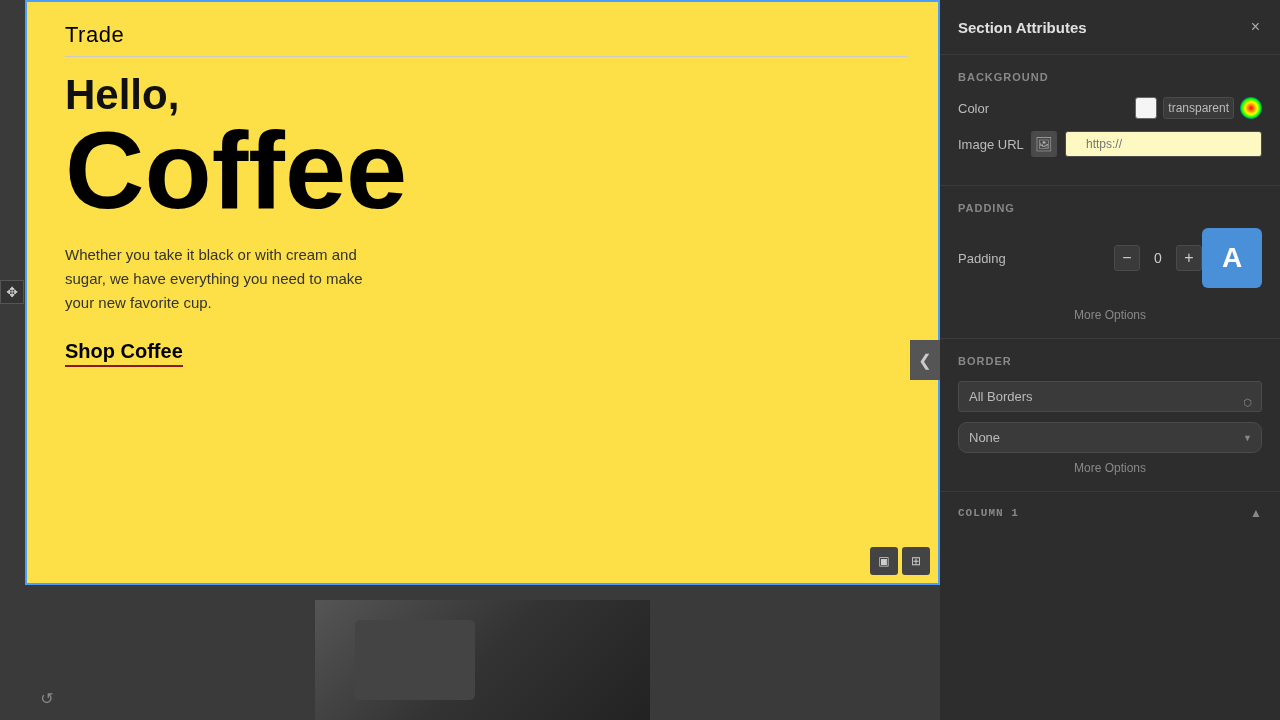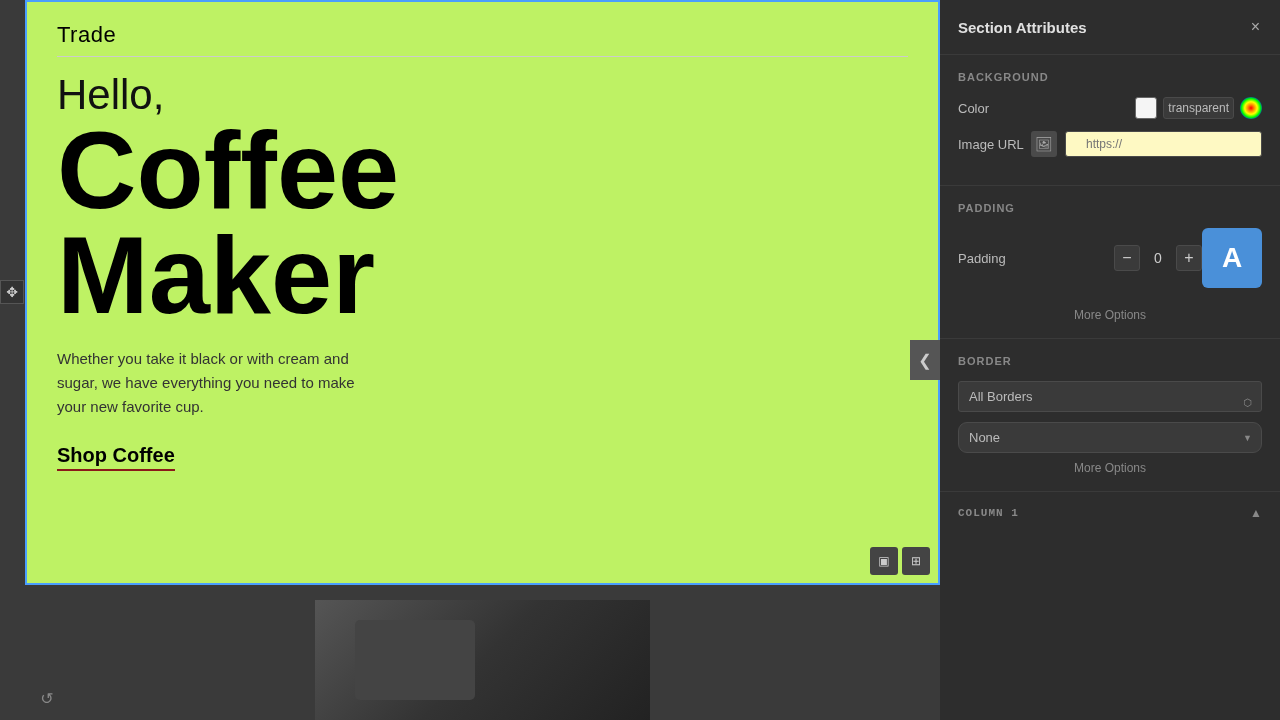--- a/index.html
+++ b/index.html
@@ -23,23 +23,23 @@
     .canvas-content {
       position: absolute;
       top: 0;
       left: 25px;
       right: 0;
       bottom: 0;
     }
 
     
     .hero-section {
-      background: #bef264;
+      background: #fde047;
       margin: 0;
-      padding: 20px 30px 30px 30px;
+      padding: 20px 30px 30px 38px;
       position: relative;
       border: 2px solid #4a9eff;
       min-height: 585px;
     }
 
     .move-handle {
       position: absolute;
       left: -25px;
       top: 280px;
       width: 24px;
@@ -59,21 +59,21 @@
       font-weight: 400;
       color: #000;
       border-bottom: 1px solid #ccc;
       padding-bottom: 8px;
       margin-bottom: 15px;
       letter-spacing: 0.5px;
     }
 
     .hello-text {
       font-size: 42px;
-      font-weight: 400;
+      font-weight: 700;
       color: #111;
       line-height: 1.1;
     }
 
     .coffee-maker-text {
       font-size: 110px;
       font-weight: 900;
       color: #000;
       line-height: 0.95;
       margin-bottom: 20px;
@@ -449,21 +449,20 @@
     </div>
 
     <div class="hero-section">
 
       <div class="trade-label">Trade</div>
 
       <div class="hello-text">Hello,</div>
 
       <div class="coffee-maker-text">
         <div>Coffee</div>
-        <div>Maker</div>
       </div>
 
       <div class="description-text">Whether you take it black or with cream and sugar, we have everything you need to make your new favorite cup.</div>
 
       <a class="shop-coffee-link" href="#">Shop Coffee</a>
 
       <div class="section-controls">
         <button class="section-ctrl-btn">▣</button>
         <button class="section-ctrl-btn">⊞</button>
       </div>

